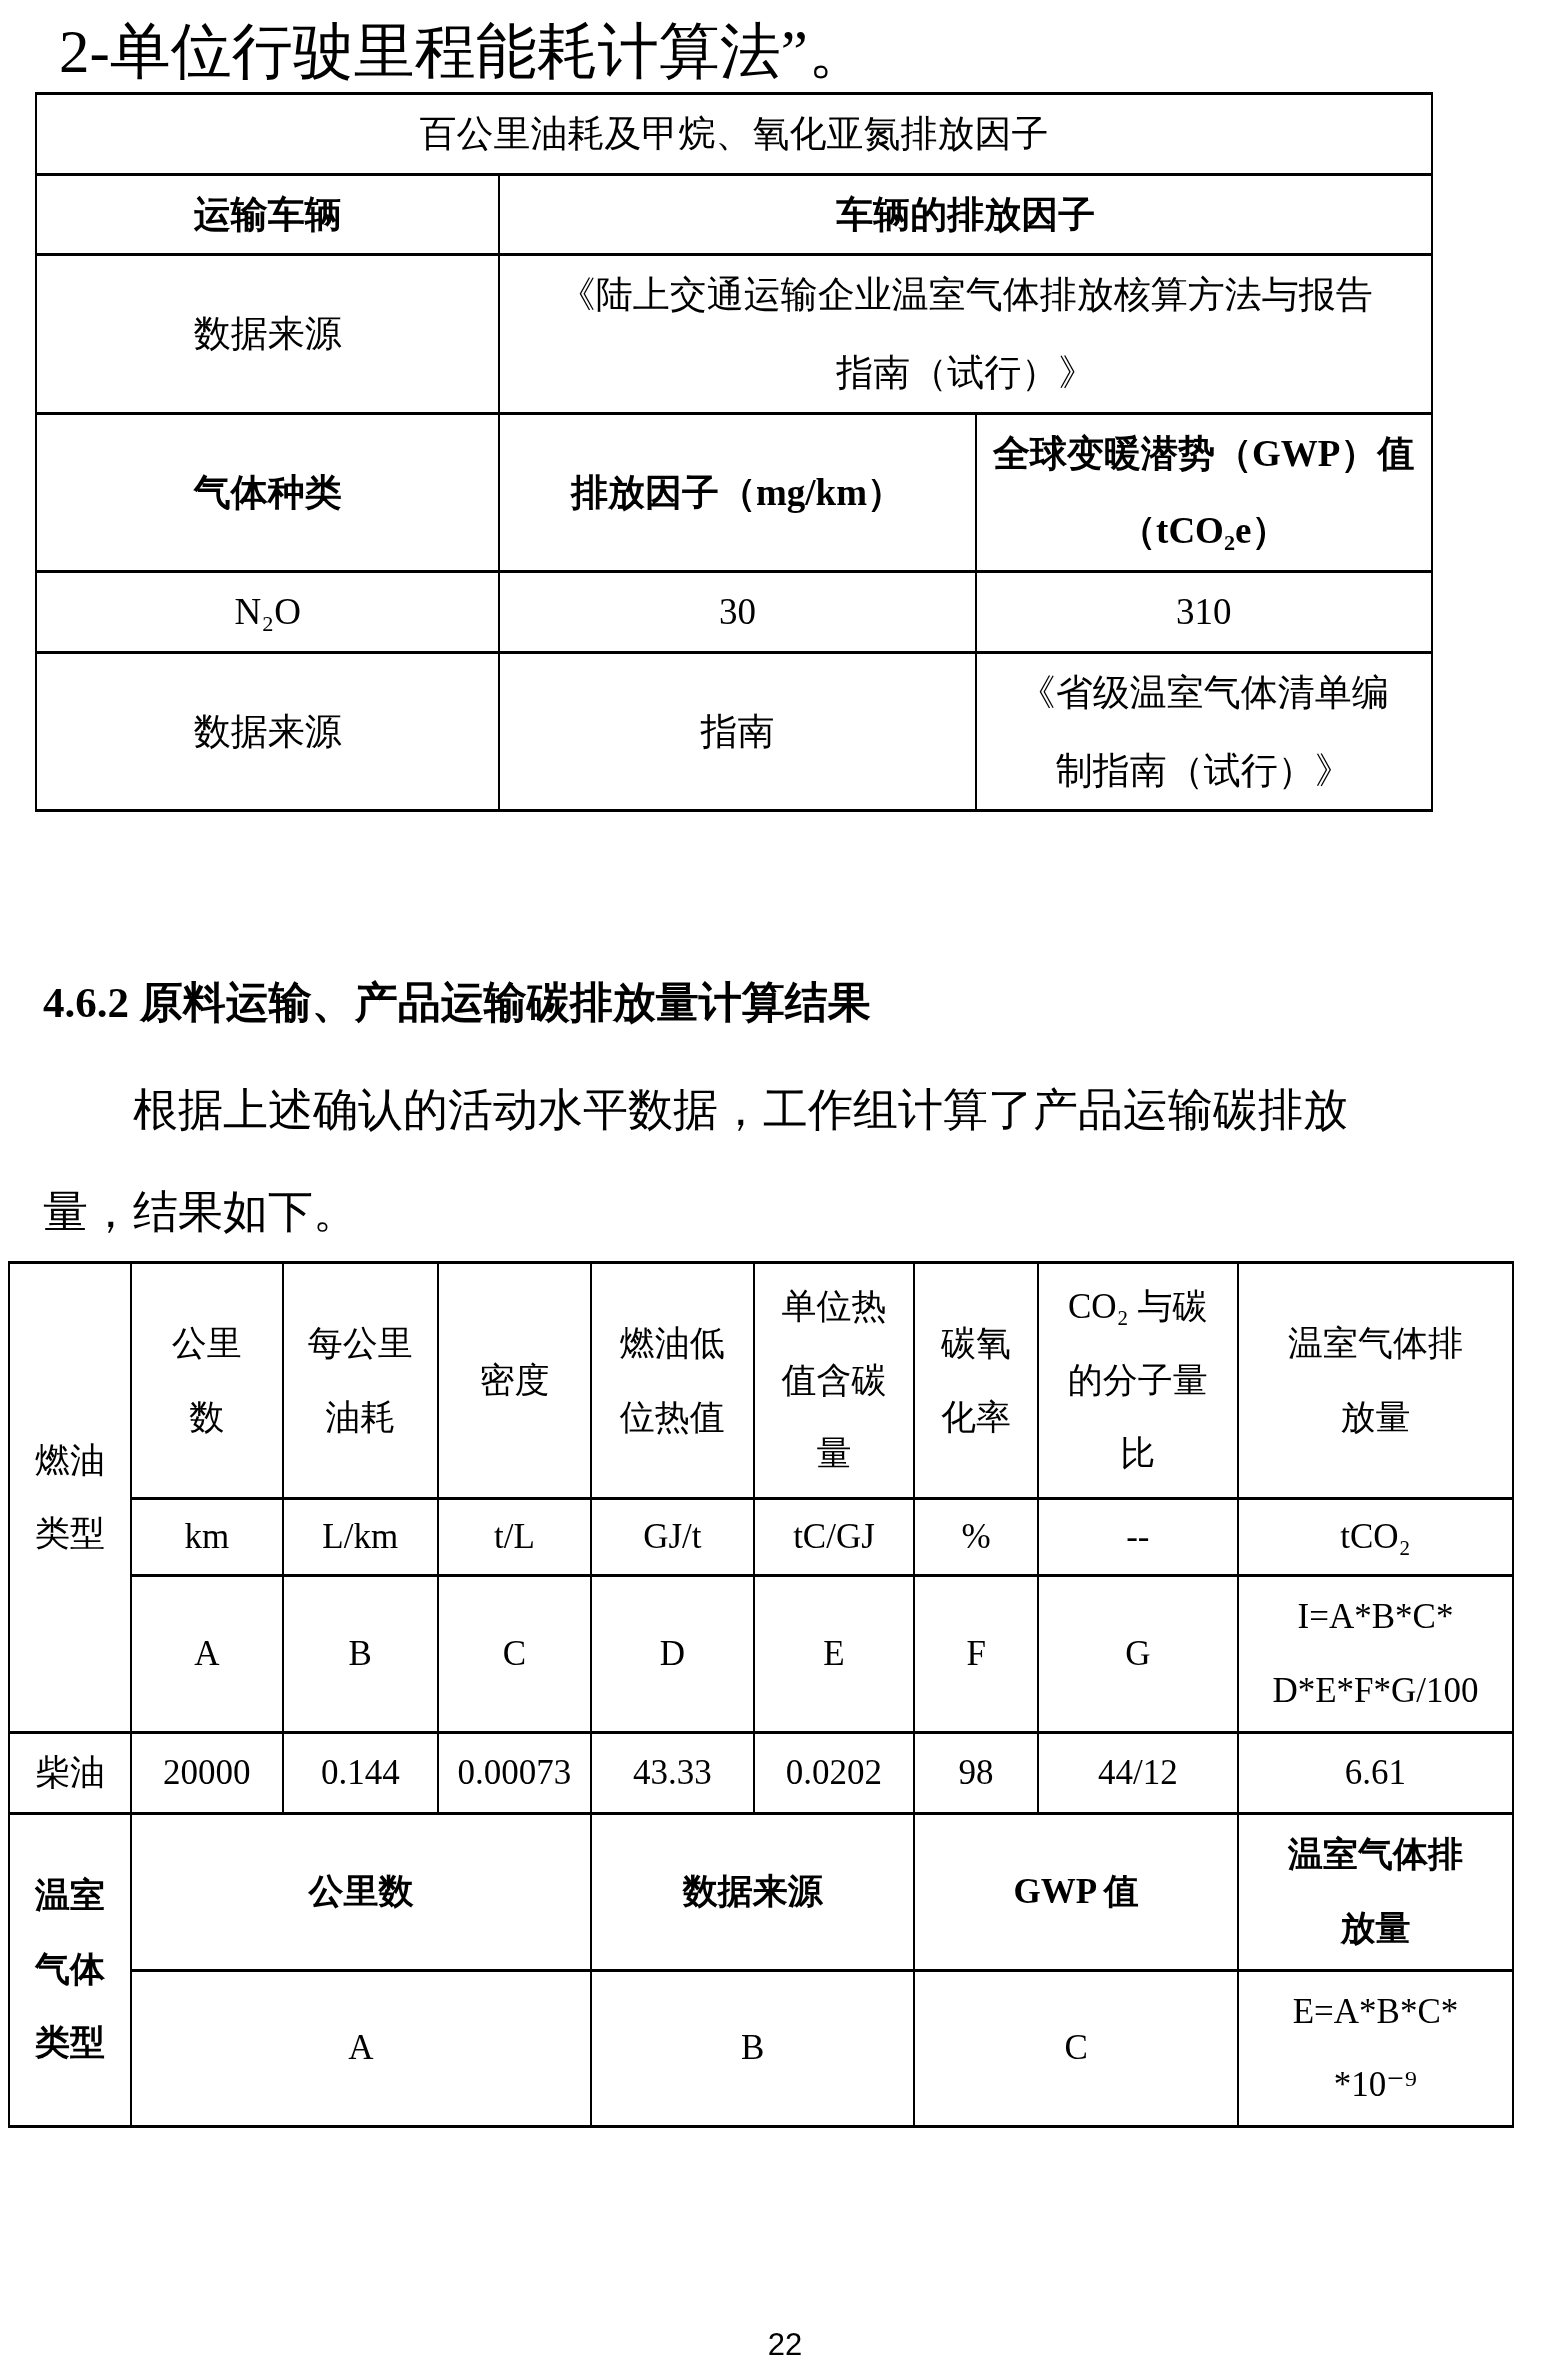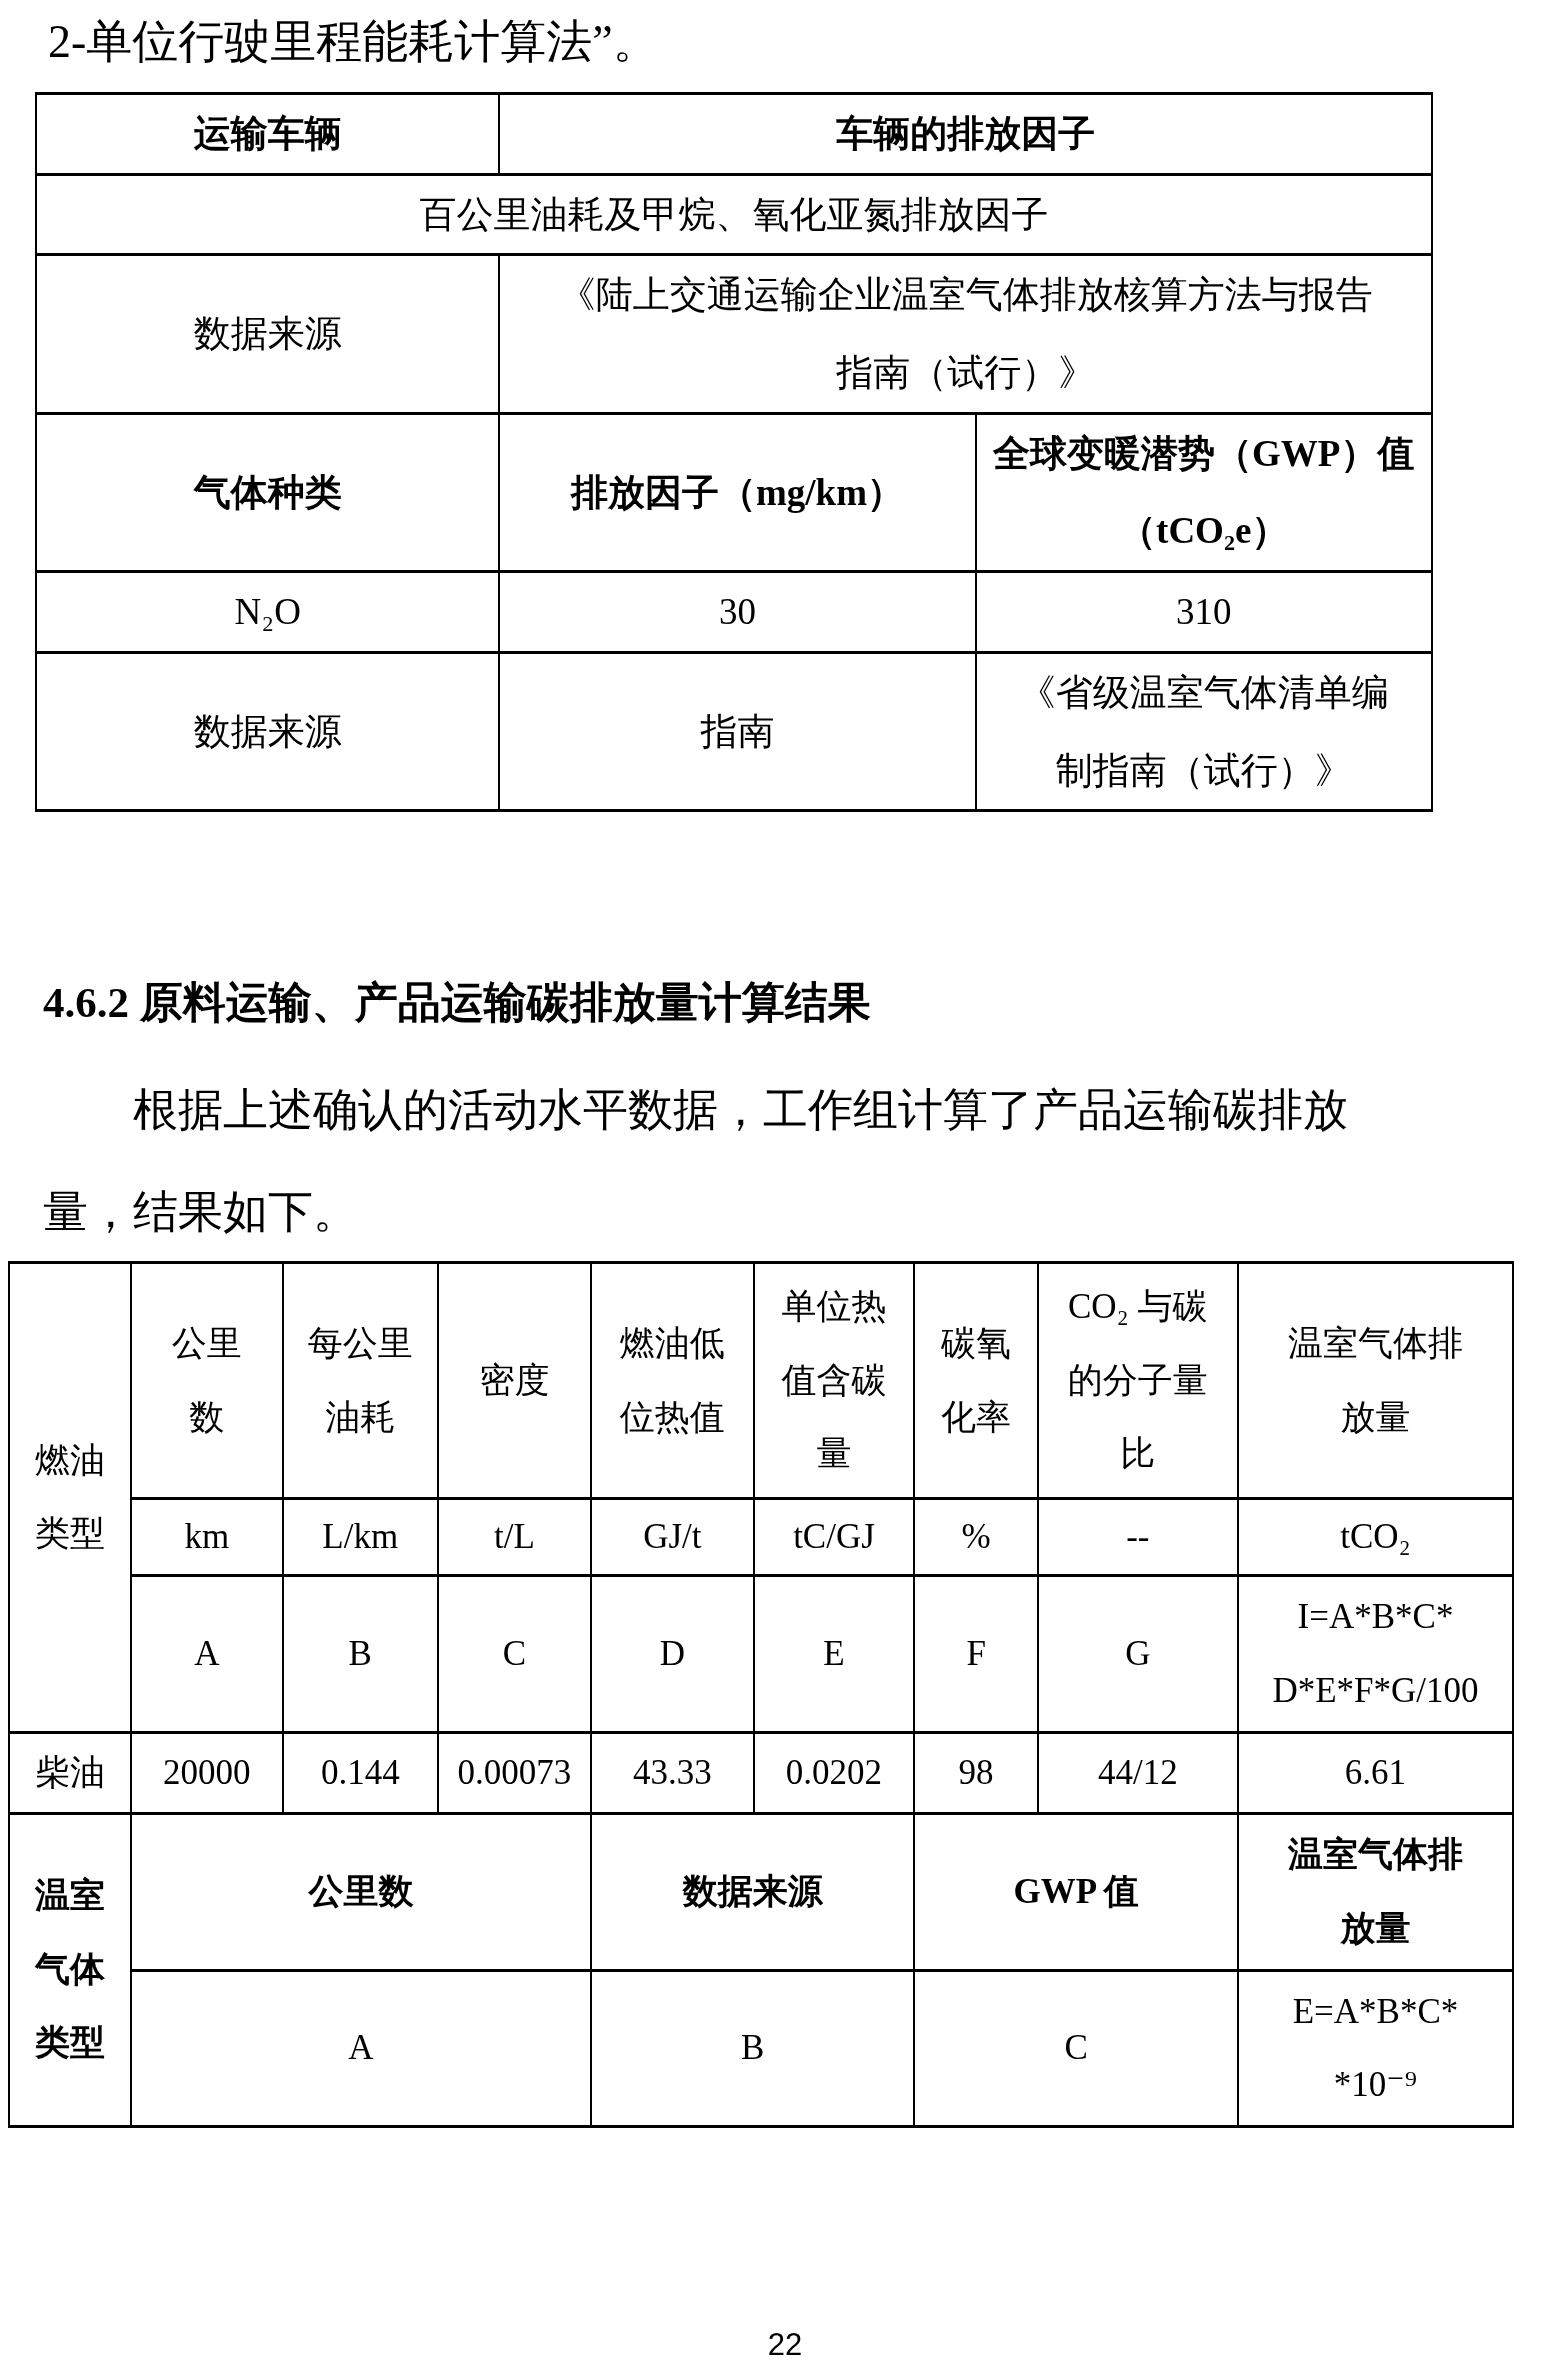--- a/index.html
+++ b/index.html
@@ -1,21 +1,21 @@
 <!DOCTYPE html>
 <html style="font-size:11px"><head>
 <meta charset="utf-8">
 <style>
   html,body{margin:0;padding:0;}
   body{
     width:1548px;height:2377px;position:relative;background:#ffffff;color:#000;
     font-family:"Liberation Serif","DejaVu Serif","DejaVu Sans",serif;
     overflow:hidden;
   }
-  .top-line{position:absolute;left:48px;top:11px;font-size:46px;white-space:pre-line;}
+  .top-line{position:absolute;left:59px;top:11px;font-size:61px;white-space:pre-line;}
   .heading{position:absolute;left:43px;top:974px;font-size:43px;font-weight:bold;text-align:center;}
   .para{position:absolute;left:43px;top:1059px;width:1471px;font-size:45px;line-height:102px;
         white-space:pre-line;text-indent:2em;}
   table{border-collapse:collapse;table-layout:fixed;background:#fff;}
   td{
     border:2px solid #000;border-top-width:3.4px;border-bottom-width:3.4px;
     padding:0 4.1px;text-align:center;vertical-align:middle;white-space:pre-line;
   }
   .b{font-weight:bold;}
   .t1{position:absolute;left:35px;top:92px;width:1398px;}
@@ -30,26 +30,26 @@
 
 <div class="top-line">2-单位行驶里程能耗计算法”。</div>
 
 <table class="t1">
   <colgroup>
     <col style="width:33.2%">
       <col style="width:34.1%">
       <col style="width:32.7%">
   </colgroup>
   <tbody>
-      <tr style="height:79px">
+      <tr style="height:80px">
+    <td colspan="3">百公里油耗及甲烷、氧化亚氮排放因子</td>
+  </tr>
+  <tr style="height:79px">
     <td class="b">运输车辆</td>
     <td class="b" colspan="2">车辆的排放因子</td>
-  </tr>
-  <tr style="height:80px">
-    <td colspan="3">百公里油耗及甲烷、氧化亚氮排放因子</td>
   </tr>
   <tr style="height:157px">
     <td>数据来源</td>
     <td colspan="2">《陆上交通运输企业温室气体排放核算方法与报告
 指南（试行）》</td>
   </tr>
   <tr style="height:157px">
     <td class="b">气体种类</td>
     <td class="b">排放因子（mg/km）</td>
     <td class="b">全球变暖潜势（GWP）值

